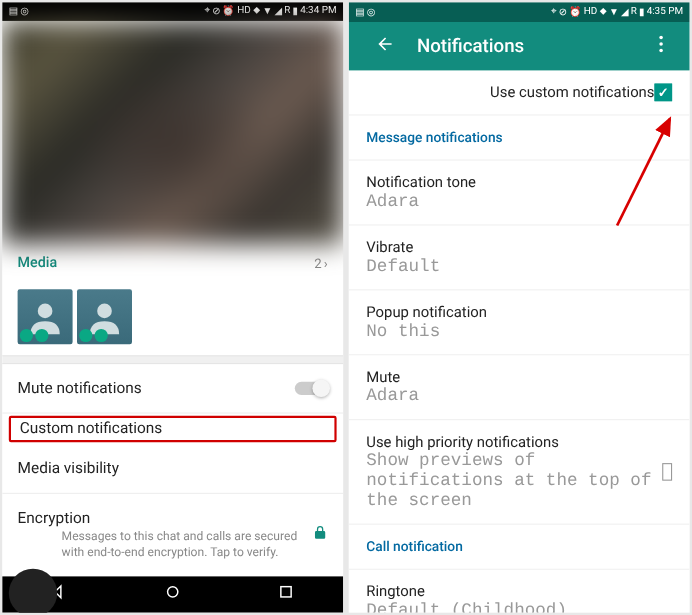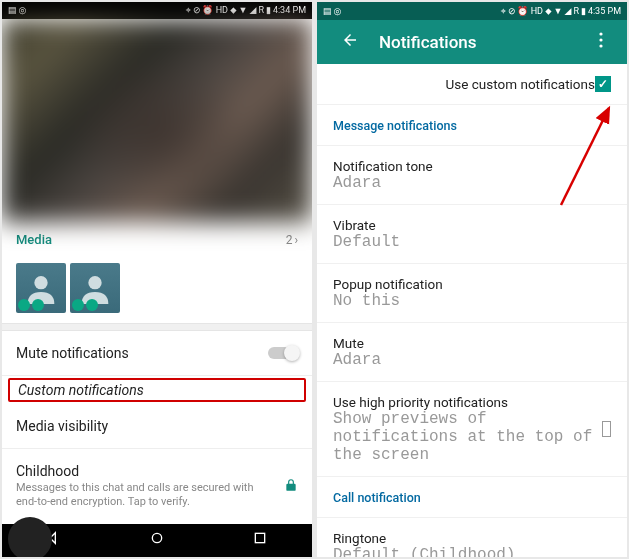--- a/index.html
+++ b/index.html
@@ -17,22 +17,22 @@
   .media-header { display: flex; justify-content: space-between; align-items: center; font-size: 13px; }
   .media-header .label { color: #128C7E; font-weight: 500; }
   .media-header .count { color: #888; font-size: 12px; display: flex; align-items: center; gap: 2px; }
   .media-thumbs { display: flex; gap: 4px; padding: 6px 14px 10px; }
   .thumb { width: 50px; height: 50px; background: linear-gradient(#4a7a8a,#3a6a7a); border-radius: 2px; position: relative; display:flex; align-items:center; justify-content:center; }
   .thumb svg { width: 32px; height: 32px; }
   .thumb .call-icons { position:absolute; bottom:2px; left:2px; display:flex; gap:2px; }
   .thumb .ci { width:12px; height:12px; background:#0aa884; border-radius:50%; display:flex; align-items:center; justify-content:center; }
   .divider { height: 8px; background: #f0f0f0; border-top:1px solid #e5e5e5; border-bottom:1px solid #e5e5e5; }
   .list-row { padding: 14px 14px; display: flex; justify-content: space-between; align-items: center; border-bottom: 1px solid #eee; font-size: 14px; color: #222; }
-  .list-row.highlight { border: 2.5px solid #d00000; border-radius: 2px; margin: 2px 6px; padding: 2px 8px; font-style: italic; }
-  .list-row .sub { font-size: 11px; color: #888; margin-top: 2px; line-height: 1.3; max-width: 250px; }
+  .list-row.highlight { border: 2.5px solid #d00000; border-radius: 2px; margin: 2px 6px; padding: 2px 8px; }
+  .list-row .sub { font-size: 11px; color: #888; margin-top: 2px; line-height: 1.3; max-width: 250px; margin-left: 40px; }
   .toggle { width: 30px; height: 12px; background: #ccc; border-radius: 6px; position: relative; }
   .toggle::after { content:""; position:absolute; width:16px; height:16px; background:#f5f5f5; border-radius:50%; right:-2px; top:-2px; box-shadow:0 1px 3px rgba(0,0,0,0.3); }
   .lock-icon { color: #128C7E; }
 
   .nav-bar { height: 36px; background: #000; display: flex; align-items: center; justify-content: space-around; margin-top: auto; }
   .nav-bar .shape { color: #fff; }
   .nav-circle-left { width: 44px; height: 44px; background: #222; border-radius: 50%; position: absolute; left: 6px; bottom: -4px; }
   .phone.left { position: relative; }
 
   
@@ -107,21 +107,21 @@
     <div class="toggle"></div>
   </div>
   <div class="list-row highlight">
     <span>Custom notifications</span>
   </div>
   <div class="list-row">
     <span>Media visibility</span>
   </div>
   <div class="list-row" style="border-bottom:none;">
     <div>
-      <div>Childhood</div>
+      <div>Encryption</div>
       <div class="sub">Messages to this chat and calls are secured with end-to-end encryption. Tap to verify.</div>
     </div>
     <span class="lock-icon">
       <svg width="14" height="14" viewBox="0 0 24 24">
           <path fill="#128C7E" d="M12 2a5 5 0 0 0-5 5v3H6a2 2 0 0 0-2 2v8a2 2 0 0 0 2 2h12a2 2 0 0 0 2-2v-8a2 2 0 0 0-2-2h-1V7a5 5 0 0 0-5-5zm-3 5a3 3 0 1 1 6 0v3H9V7z"></path>
         </svg>
     </span>
   </div>
   <div class="nav-bar">
     <div class="nav-circle-left"></div>

